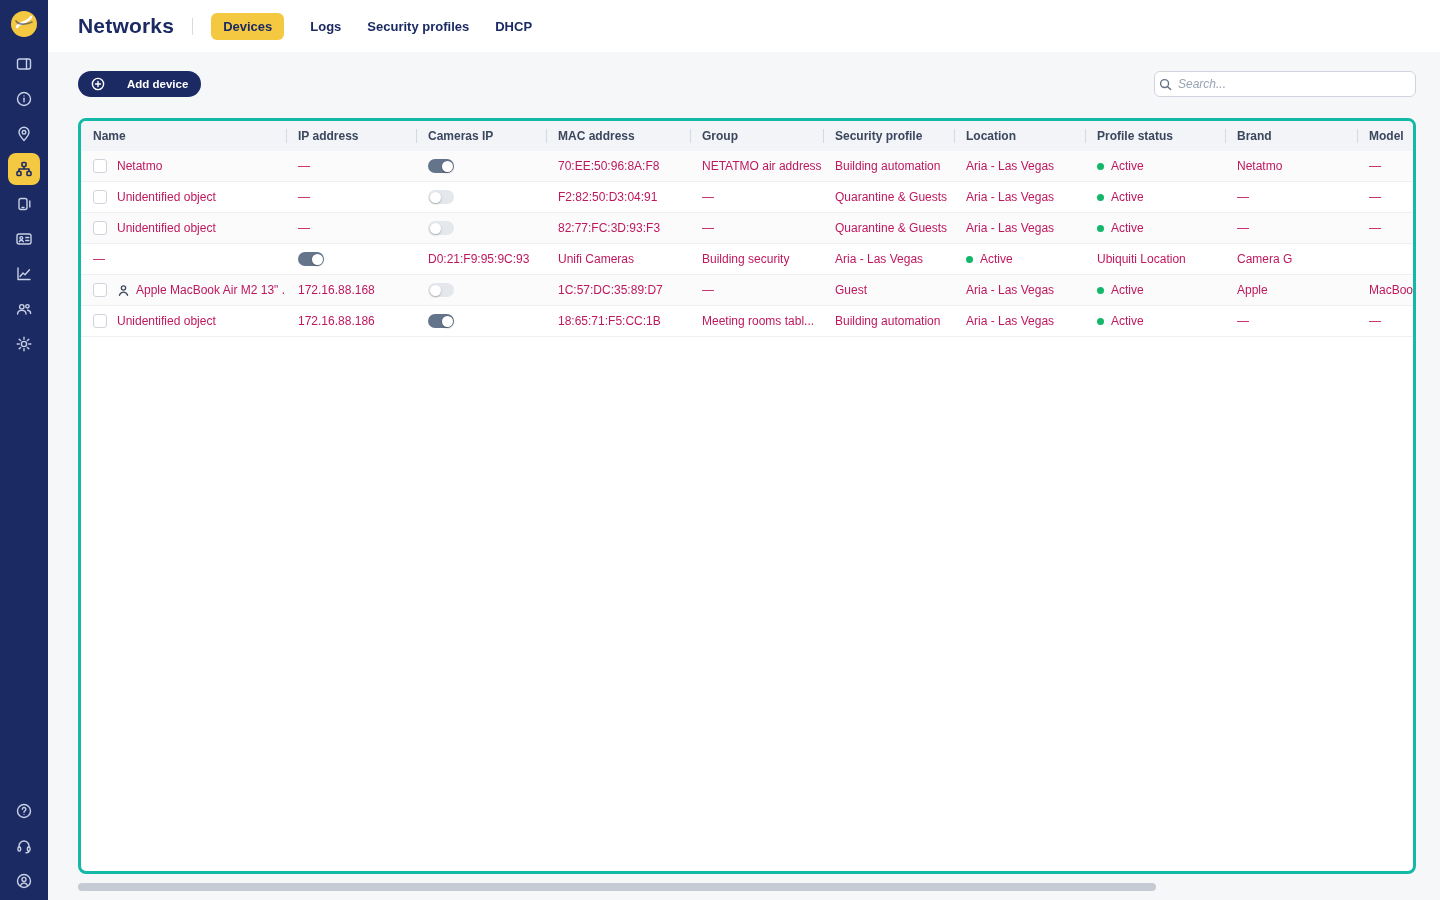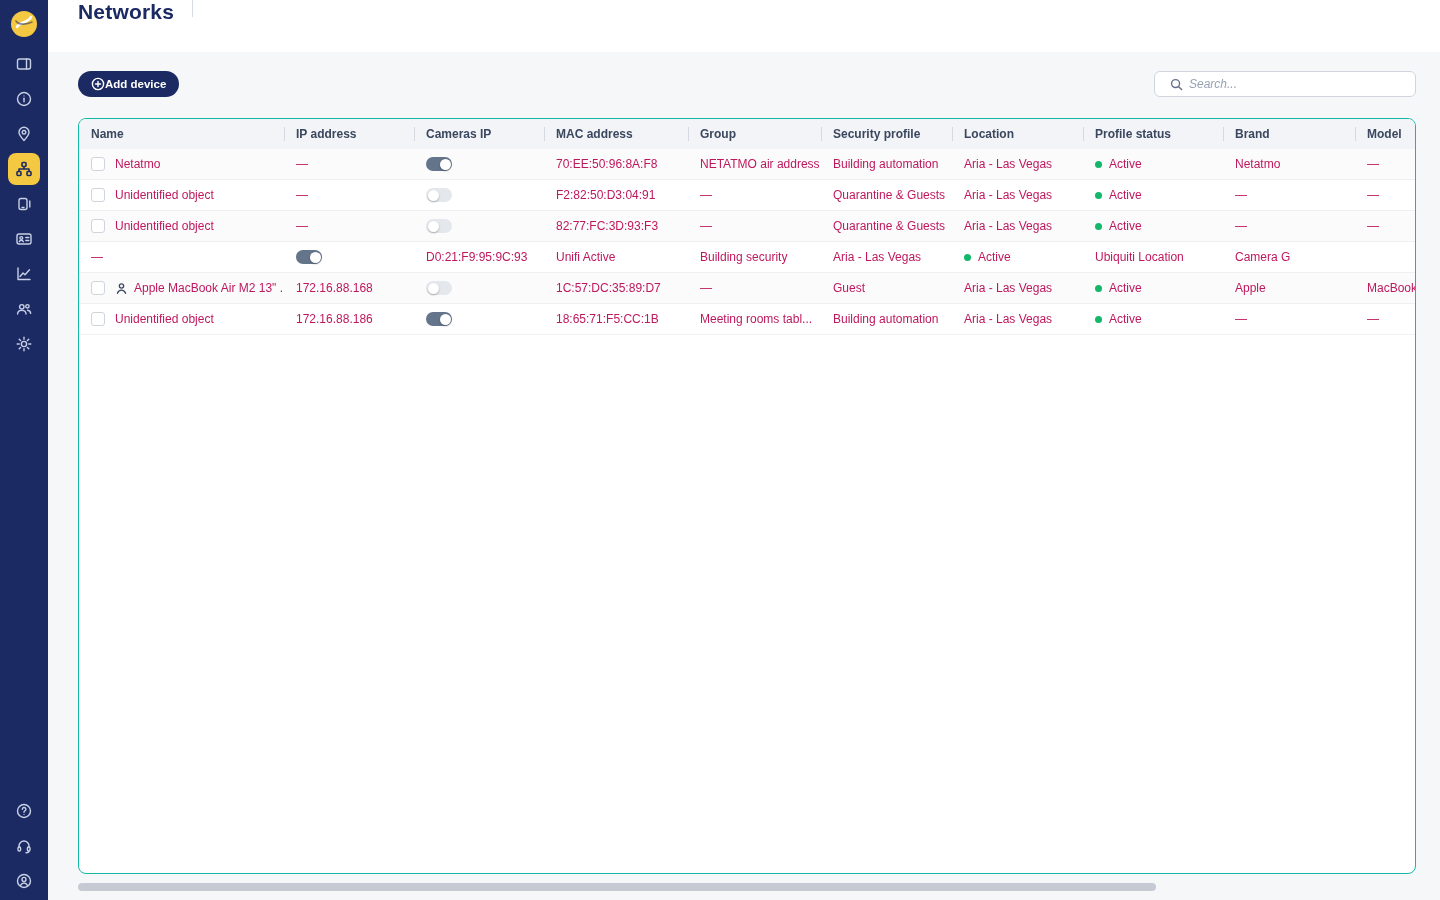--- a/index.html
+++ b/index.html
@@ -10,38 +10,38 @@
   .logo { width:28px; height:28px; margin-top:10px; }
   .nav { margin-top:10px; display:flex; flex-direction:column; align-items:center; }
   .spacer { flex:1; }
   .sideitem { width:32px; height:32px; margin-bottom:3px; display:flex; align-items:center; justify-content:center; border-radius:8px; cursor:pointer; }
   .sideitem svg { stroke:#C7D0E4; fill:none; stroke-width:1.4; stroke-linecap:round; stroke-linejoin:round; }
   .sideitem.active { background:#F5C842; }
   .sideitem.active svg { stroke:#1B2A63; stroke-width:1.6; }
   .bottomnav { display:flex; flex-direction:column; align-items:center; margin-bottom:0; }
 
   
-  .header { position:absolute; left:48px; top:0; right:0; height:52px; background:#ffffff; display:flex; padding-left:30px; }
+  .header { position:absolute; left:48px; top:0; right:0; height:52px; background:#ffffff; display:flex; align-items:center; padding-left:30px; }
   .page-title { font-size:21px; font-weight:bold; color:#1B2A63; letter-spacing:.2px; }
   .hdivider { width:1px; height:17px; background:#d7dbe3; margin:0 18px; }
   .tabs { display:flex; align-items:center; gap:26px; }
   .tab { font-size:13px; color:#1B2A63; font-weight:600; cursor:pointer; white-space:nowrap; }
   .tab.active { background:#F5C842; padding:6px 12px; border-radius:6px; font-weight:bold; }
 
   
   .content { position:absolute; left:48px; top:52px; right:0; bottom:0; background:#f6f7f9; }
-  .add-btn { position:absolute; left:30px; top:19px; height:26px; background:#1B2A63; color:#fff; border:none; border-radius:14px; display:flex; align-items:center; gap:0; padding:12px 13px; font-size:11.5px; font-weight:bold; font-family:inherit; cursor:pointer; }
+  .add-btn { position:absolute; left:30px; top:19px; height:26px; background:#1B2A63; color:#fff; border:none; border-radius:14px; display:flex; align-items:center; gap:22px; padding:12px 13px; font-size:11.5px; font-weight:bold; font-family:inherit; cursor:pointer; }
   .add-btn svg { stroke:#fff; fill:none; stroke-width:1.4; stroke-linecap:round; }
-  .searchbox { position:absolute; right:24px; top:19px; width:262px; height:26px; background:#fff; border:1px solid #d0d5dd; border-radius:6px; display:flex; align-items:center; padding:0 15px; }
+  .searchbox { position:absolute; right:24px; top:19px; width:262px; height:26px; background:#fff; border:1px solid #d0d5dd; border-radius:6px; display:flex; align-items:center; padding:0 4px; }
   .searchbox svg { stroke:#667085; fill:none; stroke-width:1.5; stroke-linecap:round; flex:none; }
   .searchbox input { border:none; outline:none; background:transparent; font-family:inherit; font-size:12px; font-style:italic; color:#39455c; margin-left:6px; width:100%; }
   .searchbox input::placeholder { color:#98a2b3; font-style:italic; }
 
   
-  .card { position:absolute; left:30px; top:66px; width:1338px; height:756px; background:#fff; border:1px solid #14b8a6; border-radius:8px; overflow:hidden;text-align:right; }
+  .card { position:absolute; left:30px; top:66px; width:1338px; height:756px; background:#fff; border:3px solid #14b8a6; border-radius:8px; overflow:hidden;text-align:right; }
   .thead { display:flex; width:1418px; height:30px; background:#f2f4f7; align-items:center; }
   .hcell { position:relative; height:100%; display:flex; align-items:center; padding:0 10px 0 12px; font-size:12px; font-weight:bold; color:#3b475e; white-space:nowrap; overflow:hidden; }
   .hcell + .hcell::before { content:""; position:absolute; left:0; top:8px; width:1px; height:14px; background:#d5d9e1; }
   .trow { display:flex; width:1418px; height:31px; align-items:center; border-bottom:1px solid #eef0f3; cursor:pointer; }
   .trow:nth-child(odd) { background:#fbfbfc; }
   .cell { height:100%; display:flex; align-items:center; padding:0 10px 0 12px; font-size:12px; color:#be185d; white-space:nowrap; overflow:hidden; }
   .thead > :nth-child(1), .trow > :nth-child(1) { width:205px; flex:none; }
   .thead > :nth-child(2), .trow > :nth-child(2) { width:130px; flex:none; }
   .thead > :nth-child(3), .trow > :nth-child(3) { width:130px; flex:none; }
   .thead > :nth-child(4), .trow > :nth-child(4) { width:144px; flex:none; }
@@ -163,20 +163,26 @@
           <circle cx="9" cy="7.4" r="2"></circle>
           <path d="M5.4 13.6c.8-1.7 2.1-2.6 3.6-2.6s2.8.9 3.6 2.6"></path>
         </svg>
     </div>
   </div>
 </div>
 
 <div class="header">
   <div class="page-title">Networks</div>
   <div class="hdivider"></div>
+  <div class="tabs">
+    <div class="tab active">Devices</div>
+    <div class="tab">Logs</div>
+    <div class="tab">Security profiles</div>
+    <div class="tab">DHCP</div>
+  </div>
 </div>
 
 <div class="content">
 
   <button class="add-btn">
     <svg width="14" height="14" viewBox="0 0 14 14">
         <circle cx="7" cy="7" r="5.6"></circle>
         <path d="M7 4.5v5M4.5 7h5"></path>
       </svg>
     <span>Add device</span>
@@ -271,21 +277,21 @@
           <div class="cell">—</div>
         </div>
         <div class="trow">
           <div class="cell">—</div>
           <div class="cell">
             <span class="toggle on">
               <span class="knob"></span>
             </span>
           </div>
           <div class="cell">D0:21:F9:95:9C:93</div>
-          <div class="cell">Unifi Active</div>
+          <div class="cell">Unifi Cameras</div>
           <div class="cell">Building security</div>
           <div class="cell">Aria - Las Vegas</div>
           <div class="cell">
             <span class="dot"></span>
             <span>Active</span>
           </div>
           <div class="cell">Ubiquiti Location</div>
           <div class="cell">Camera G</div>
         </div>
         <div class="trow">

